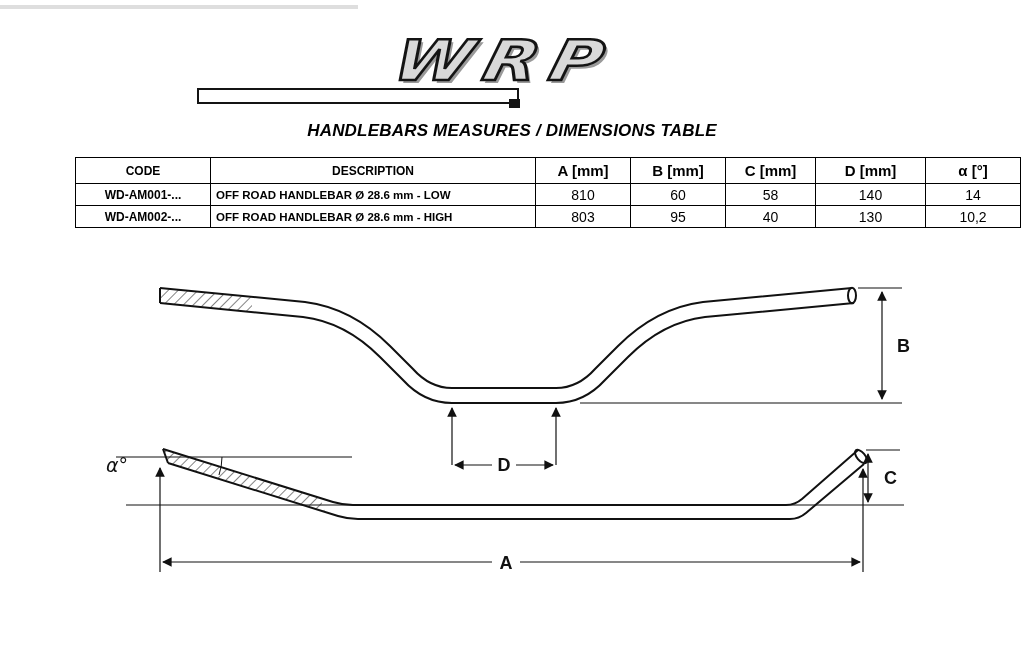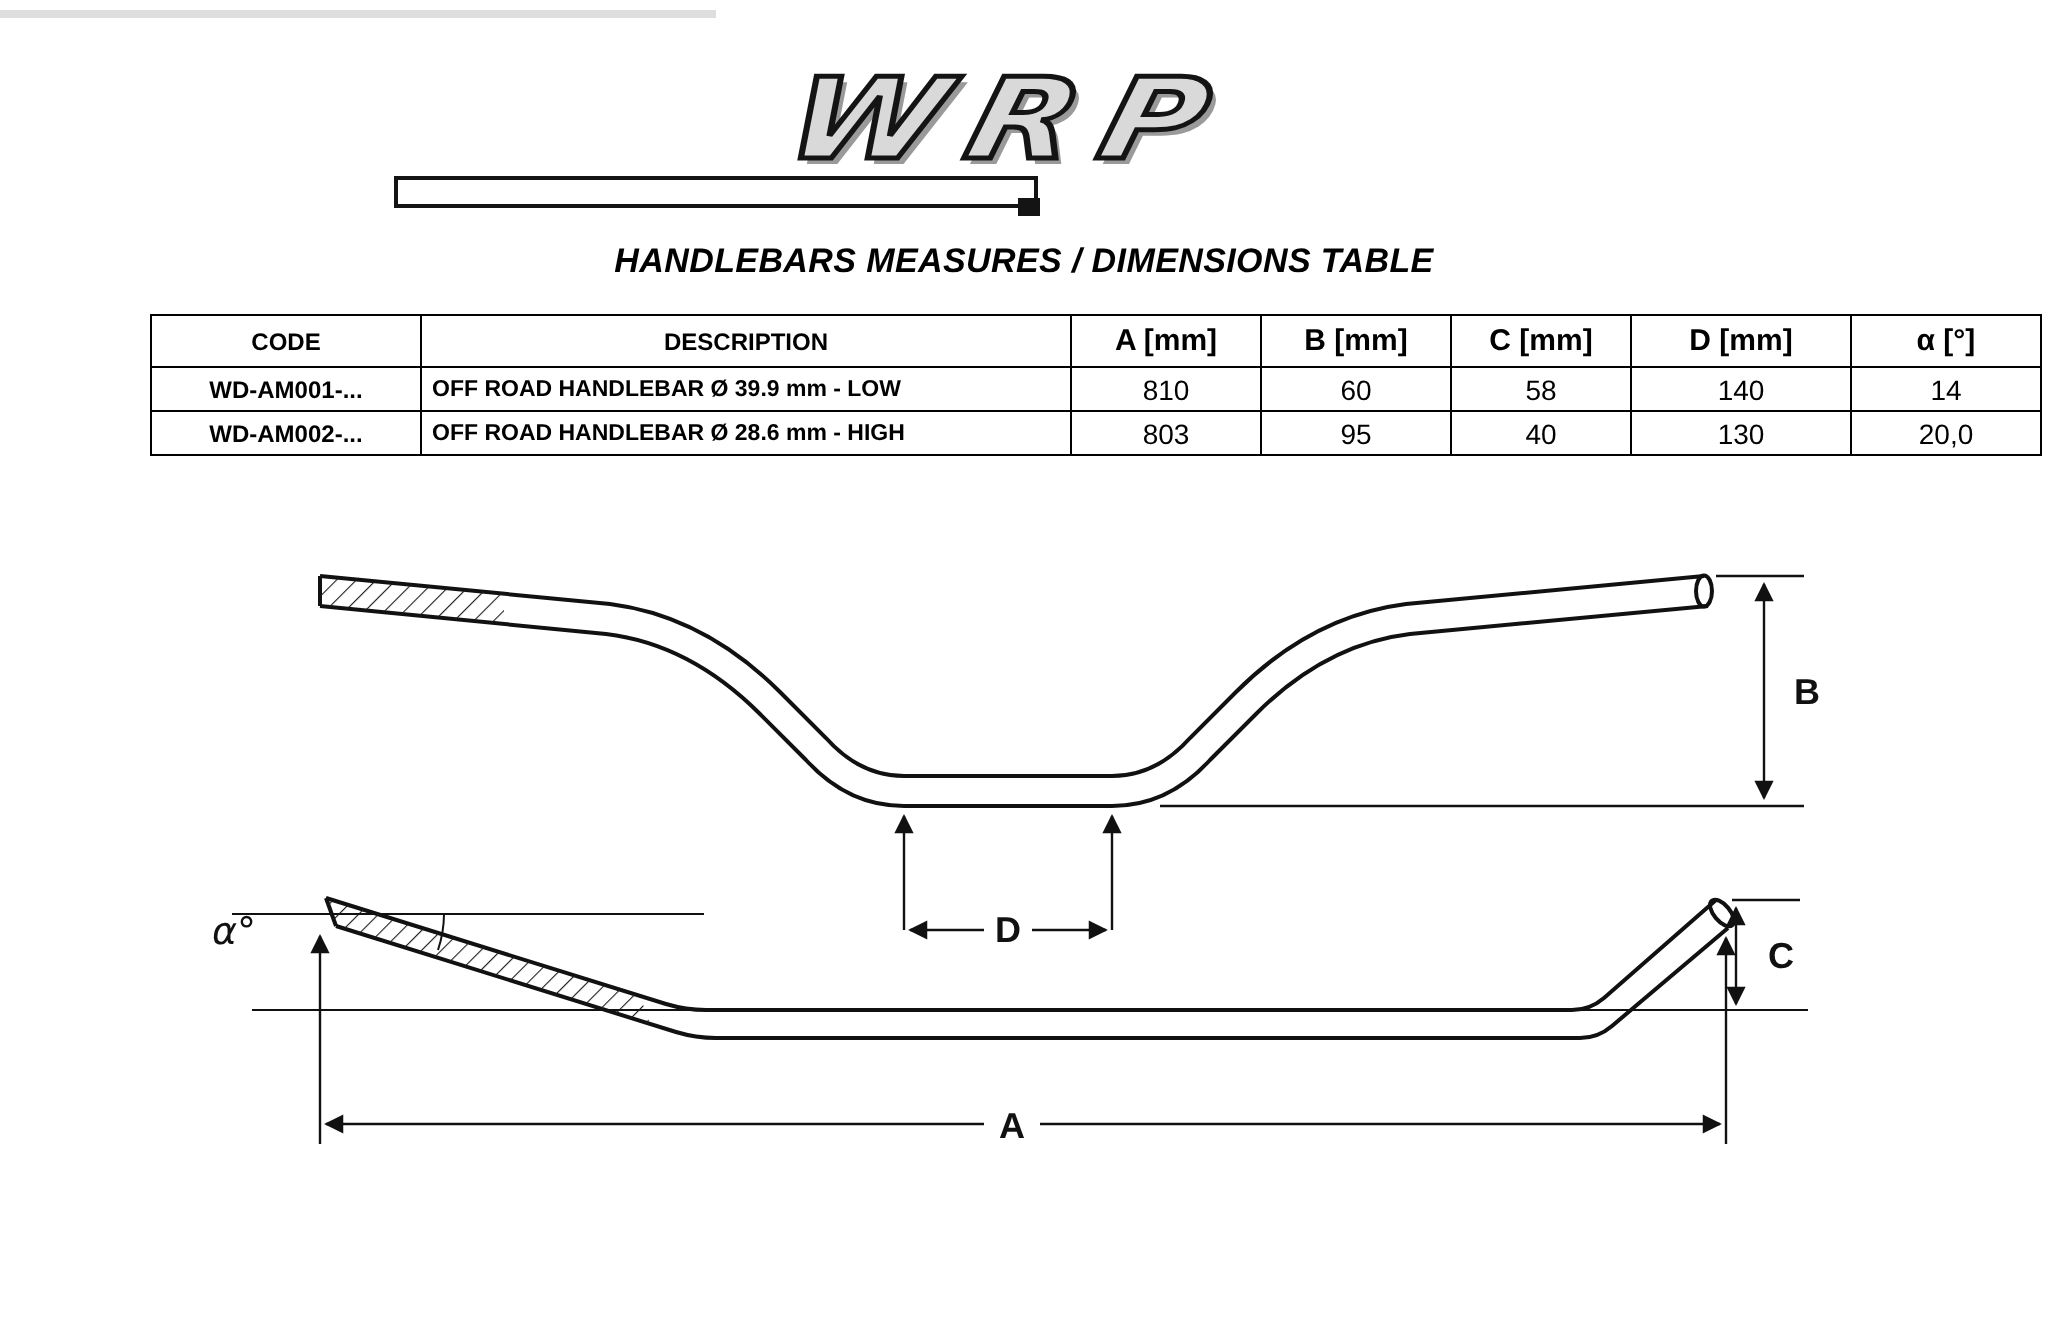--- a/index.html
+++ b/index.html
@@ -79,35 +79,35 @@
       <th class="h-dim w-a">A [mm]</th>
       <th class="h-dim w-b">B [mm]</th>
       <th class="h-dim w-c">C [mm]</th>
       <th class="h-dim w-d">D [mm]</th>
       <th class="h-dim w-al">α [°]</th>
     </tr>
   </thead>
   <tbody>
     <tr>
       <td class="c-code">WD-AM001-...</td>
-      <td class="c-desc">OFF ROAD HANDLEBAR Ø 39.9 mm - LOW</td>
+      <td class="c-desc">OFF ROAD HANDLEBAR Ø 28.6 mm - LOW</td>
       <td class="c-val">810</td>
       <td class="c-val">60</td>
       <td class="c-val">58</td>
       <td class="c-val">140</td>
       <td class="c-val">14</td>
     </tr>
     <tr>
       <td class="c-code">WD-AM002-...</td>
       <td class="c-desc">OFF ROAD HANDLEBAR Ø 28.6 mm - HIGH</td>
       <td class="c-val">803</td>
       <td class="c-val">95</td>
       <td class="c-val">40</td>
       <td class="c-val">130</td>
-      <td class="c-val">20,0</td>
+      <td class="c-val">10,2</td>
     </tr>
   </tbody>
 </table>
 
 <svg class="drawing" width="1024" height="380" viewBox="0 0 1024 380" xmlns="http://www.w3.org/2000/svg">
   <defs>
     <pattern id="hatch" patternUnits="userSpaceOnUse" width="7" height="7" patternTransform="rotate(45)">
       <line x1="0" y1="0" x2="0" y2="7" stroke="#1a1a1a" stroke-width="1.1"></line>
     </pattern>
     <marker id="arr" viewBox="0 0 10 10" refX="9" refY="5" markerWidth="10" markerHeight="8" orient="auto">

